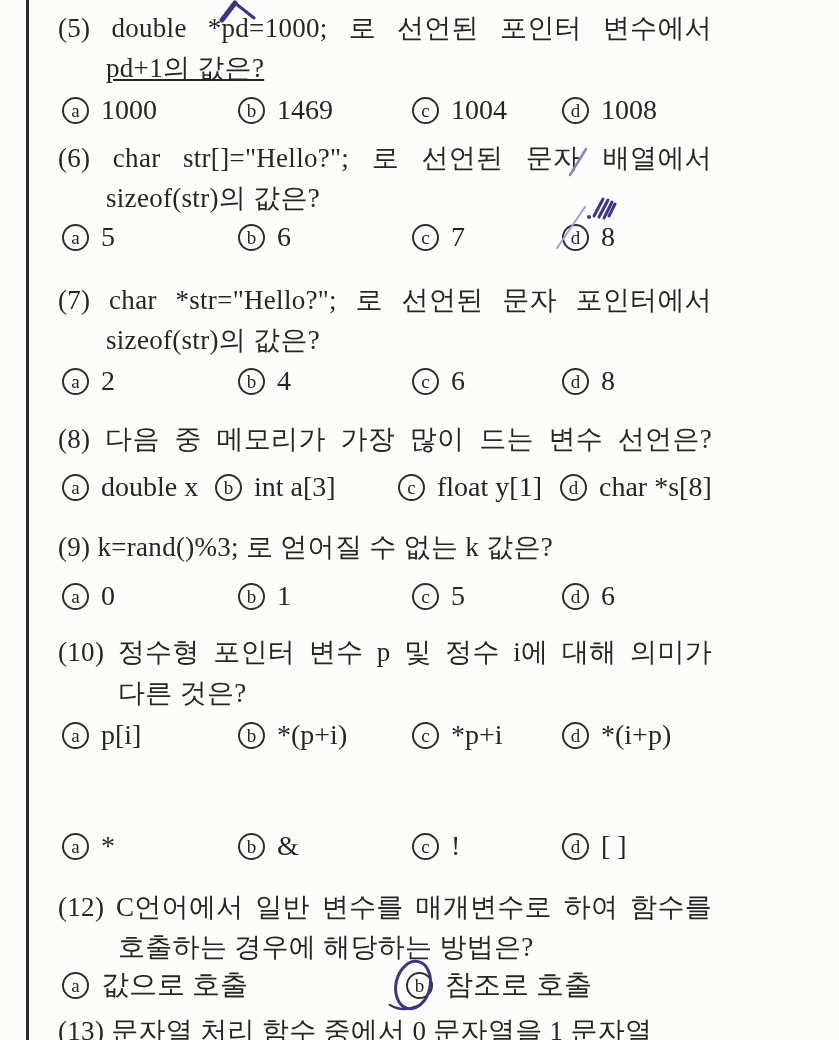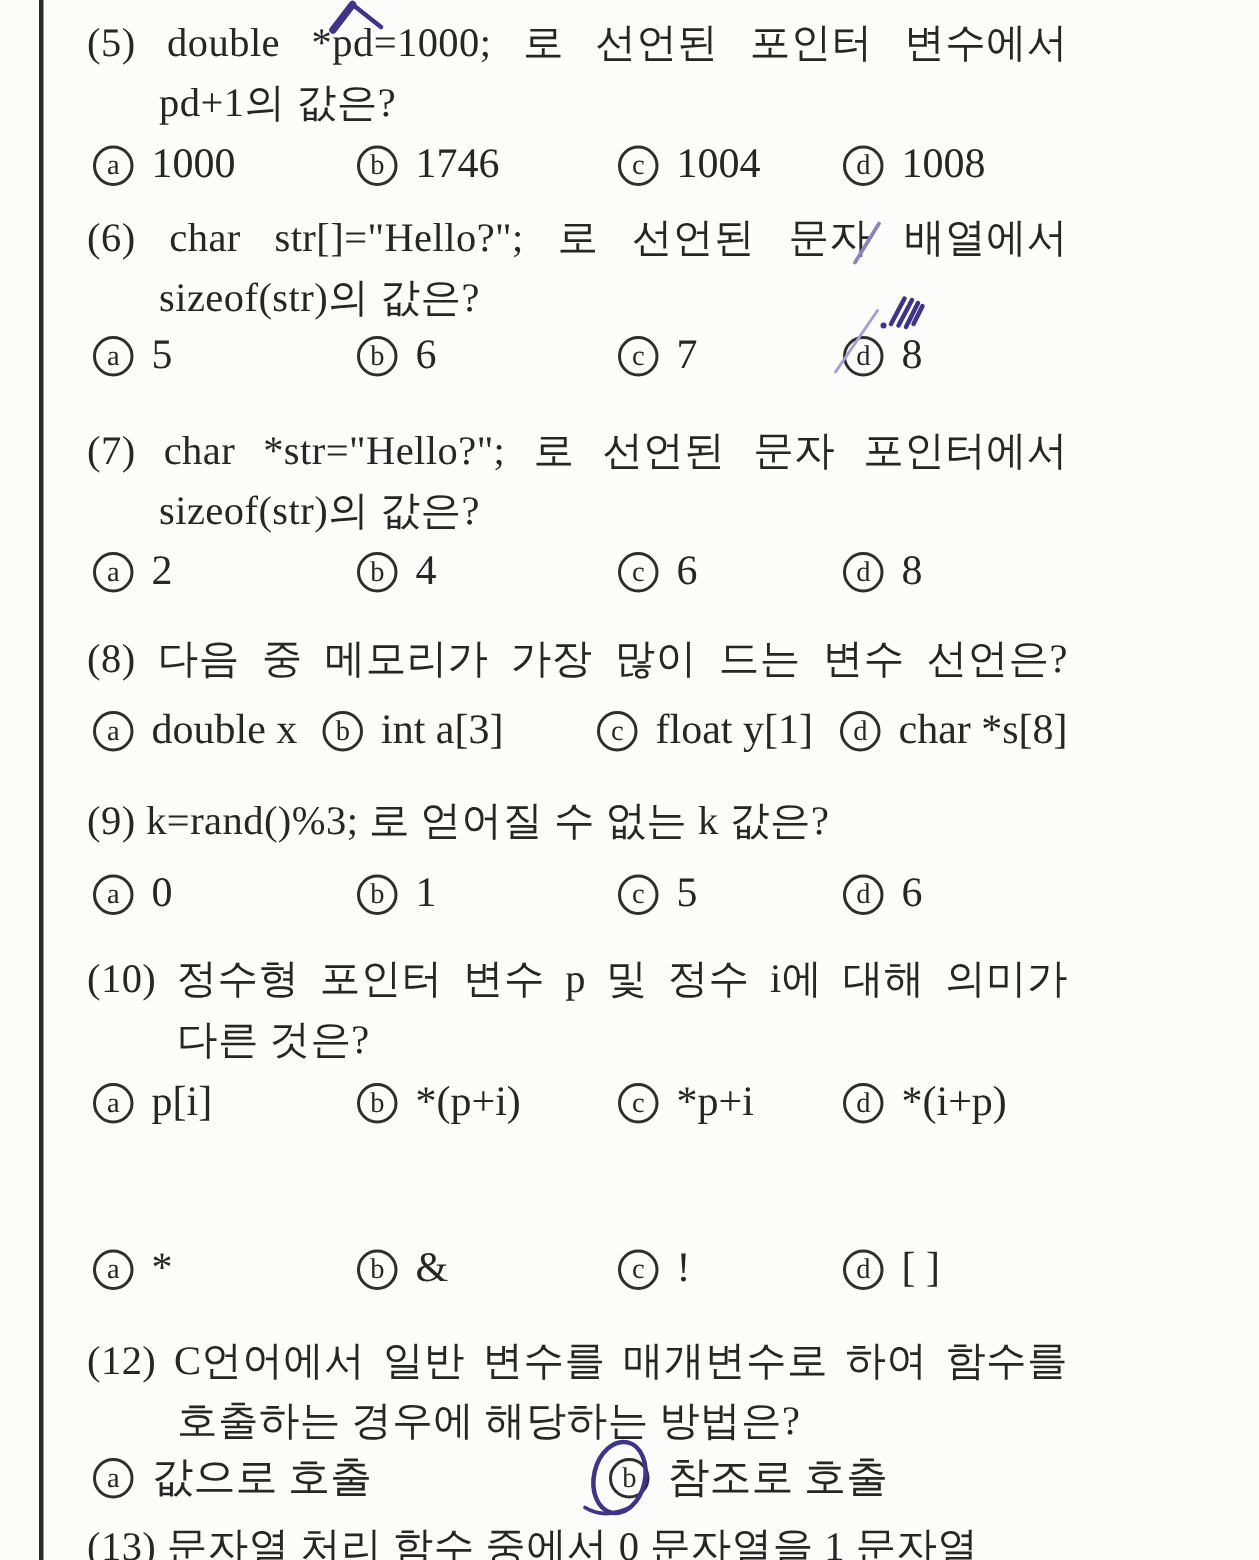--- a/index.html
+++ b/index.html
@@ -40,21 +40,21 @@
     border: 2px solid #2e2e2e; border-radius: 50%;
     display: inline-flex; align-items: center; justify-content: center;
     font-size: 19px; line-height: 1; flex: none;
   }
   .val { font-size: 28px; margin-left: 12px; white-space: nowrap; text-align: right; }
   .w1 { width: 176px; } .w2 { width: 174px; } .w3 { width: 150px; }
   .w8a { width: 153px; } .w8b { width: 183px; } .w8c { width: 162px; }
   .w12a { width: 344px; }
   
   .q5l1 { left: 58px; top: 13px; }
-  .q5l2 { left: 106px; top: 53px; }
+  .q5l2 { left: 106px; top: 53px; text-decoration: underline; }
   .q5o  { top: 95px; }
   .q6l1 { left: 58px; top: 143px; }
   .q6l2 { left: 106px; top: 183px; }
   .q6o  { top: 222px; }
   .q7l1 { left: 58px; top: 285px; }
   .q7l2 { left: 106px; top: 325px; }
   .q7o  { top: 366px; }
   .q8l1 { left: 58px; top: 424px; }
   .q8o  { top: 472px; }
   .q9l1 { left: 58px; top: 532px; }
@@ -81,21 +81,21 @@
 
   <div class="line just q5l1">(5) double *pd=1000; 로 선언된 포인터 변수에서</div>
   <div class="line q5l2">pd+1의 값은?</div>
   <div class="opts q5o">
     <div class="opt w1">
       <span class="letter">a</span>
       <span class="val">1000</span>
     </div>
     <div class="opt w2">
       <span class="letter">b</span>
-      <span class="val">1746</span>
+      <span class="val">1469</span>
     </div>
     <div class="opt w3">
       <span class="letter">c</span>
       <span class="val">1004</span>
     </div>
     <div class="opt">
       <span class="letter">d</span>
       <span class="val">1008</span>
     </div>
   </div>

